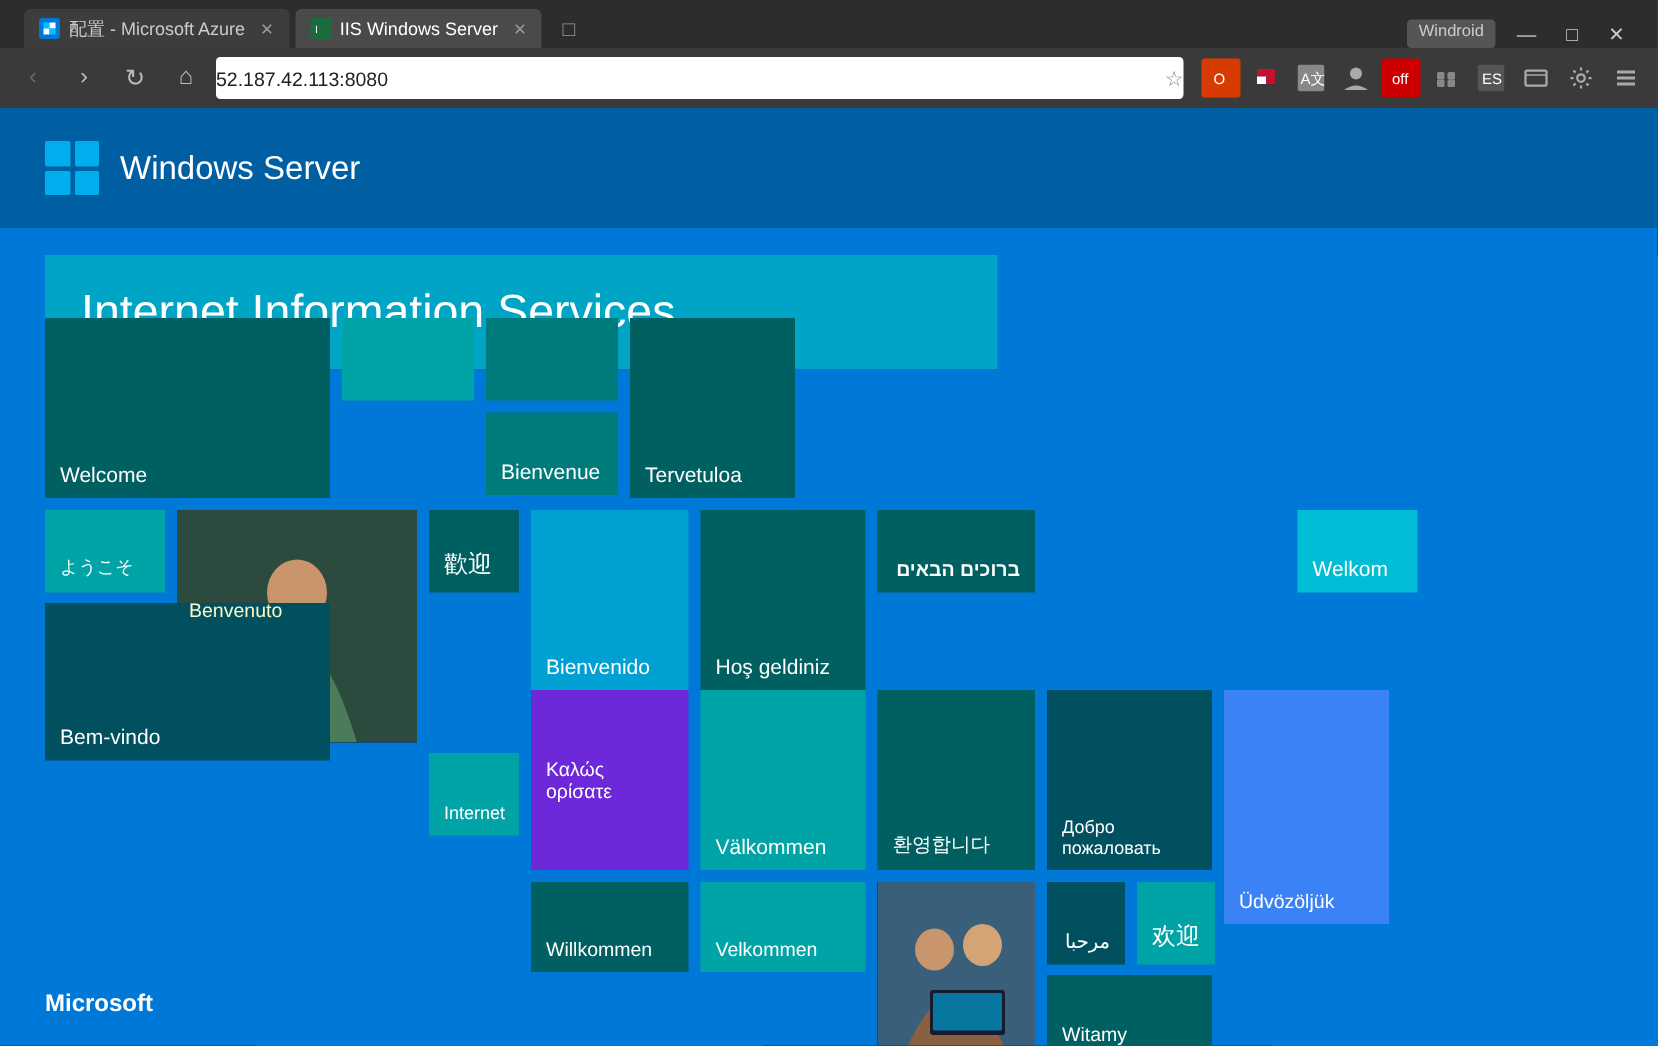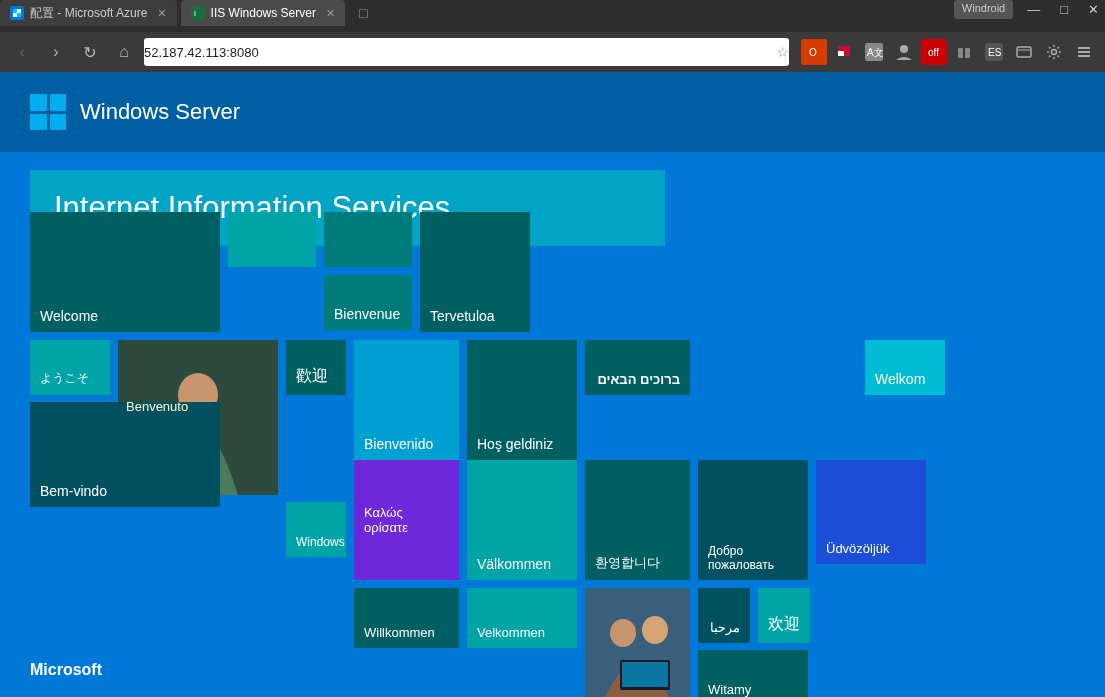--- a/index.html
+++ b/index.html
@@ -5,23 +5,23 @@
     * { margin: 0; padding: 0; box-sizing: border-box; }
     body { width: 1105px; height: 697px; overflow: hidden; background: #2b2b2b; font-family: 'Segoe UI', Arial, sans-serif; }
 
     
     .browser-window { width: 1105px; height: 697px; display: flex; flex-direction: column; }
 
     .title-bar {
       height: 32px;
       background: #2d2d2d;
       display: flex;
-      align-items: flex-start;
+      align-items: flex-end;
       justify-content: space-between;
-      padding: 0 0;
+      padding: 0 16px;
     }
     .title-bar-left { display: flex; align-items: center; gap: 4px; }
     .tab {
       height: 26px;
       background: #3d3d3d;
       border-radius: 4px 4px 0 0;
       display: flex;
       align-items: center;
       padding: 0 10px;
       font-size: 12px;
@@ -315,40 +315,40 @@
 
       <div class="tile" style="background:#00bcd4; top:128px; left:835px; width:80px; height:55px;">
         <span>Welkom</span>
       </div>
 
       <div class="tile" style="background:#005060; top:190px; left:0; width:190px; height:105px;">
         <span>Bem-vindo</span>
       </div>
 
       <div class="tile" style="background:#00a4a6; top:290px; left:256px; width:60px; height:55px; font-size:12px;">
-        <span>Windows</span>
+        <span>Internet</span>
       </div>
 
       <div class="tile" style="background:#6d28d9; top:248px; left:324px; width:105px; height:120px; font-size:13px;align-items:center;">
         <span>Καλώς ορίσατε</span>
       </div>
 
       <div class="tile" style="background:#00a4a6; top:248px; left:437px; width:110px; height:120px;">
         <span>Välkommen</span>
       </div>
 
       <div class="tile" style="background:#005f60; top:248px; left:555px; width:105px; height:120px; font-size:13px;">
         <span>환영합니다</span>
       </div>
 
       <div class="tile" style="background:#005060; top:248px; left:668px; width:110px; height:120px; font-size:12px;">
         <span>Добро пожаловать</span>
       </div>
 
-      <div class="tile" style="background:#1d4ed8; top:248px; left:786px; width:110px; height:104px; font-size:13px;">
+      <div class="tile" style="background:#3b82f6; top:248px; left:786px; width:110px; height:156px; font-size:13px;">
         <span>Üdvözöljük</span>
       </div>
 
       <div class="tile" style="background:#005f60; top:376px; left:324px; width:105px; height:60px; font-size:13px;">
         <span>Willkommen</span>
       </div>
 
       <div class="tile" style="background:#00a4a6; top:376px; left:437px; width:110px; height:60px; font-size:13px;">
         <span>Velkommen</span>
       </div>

